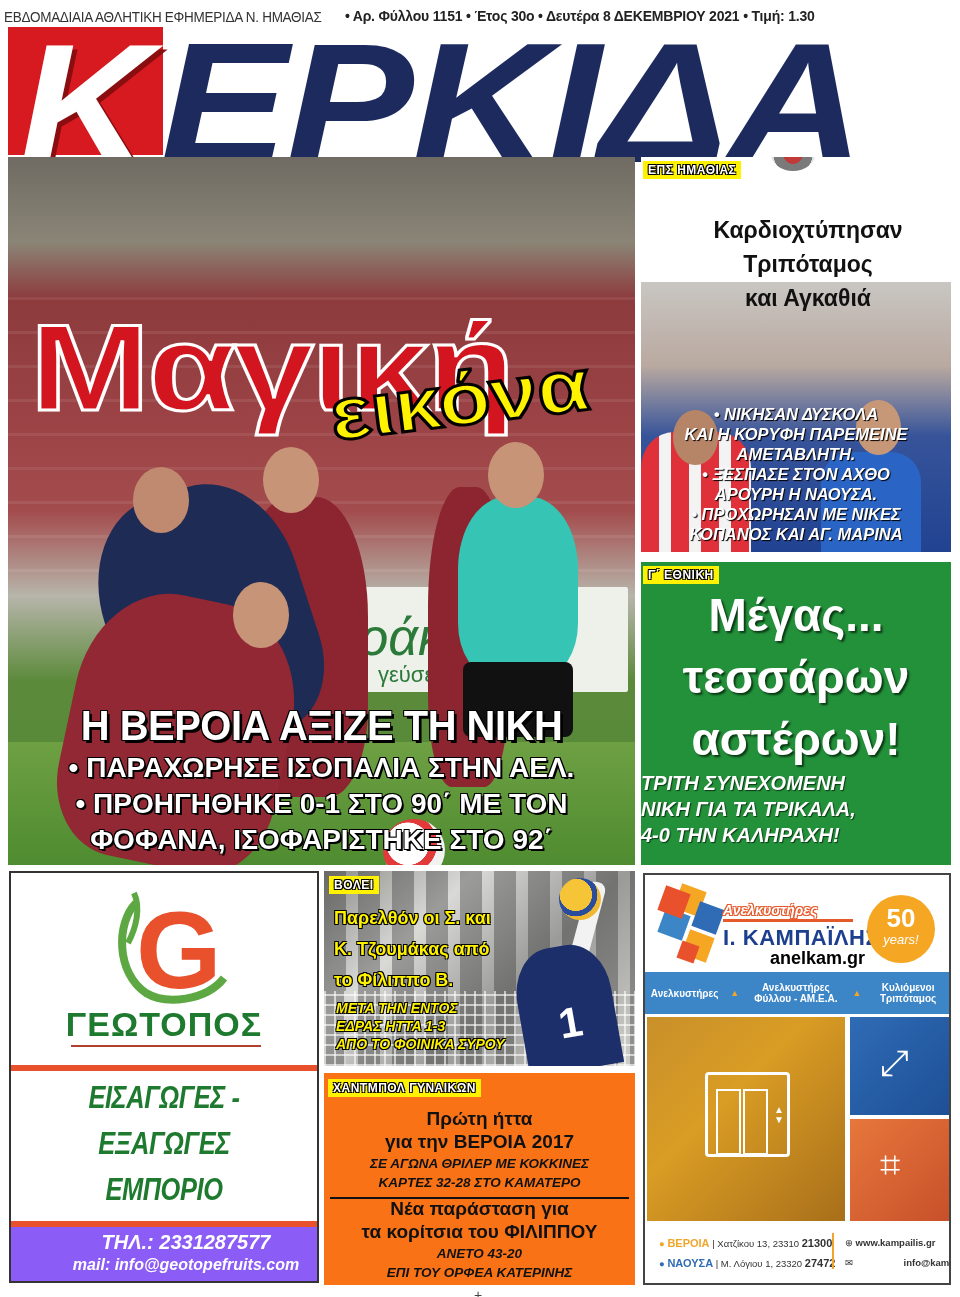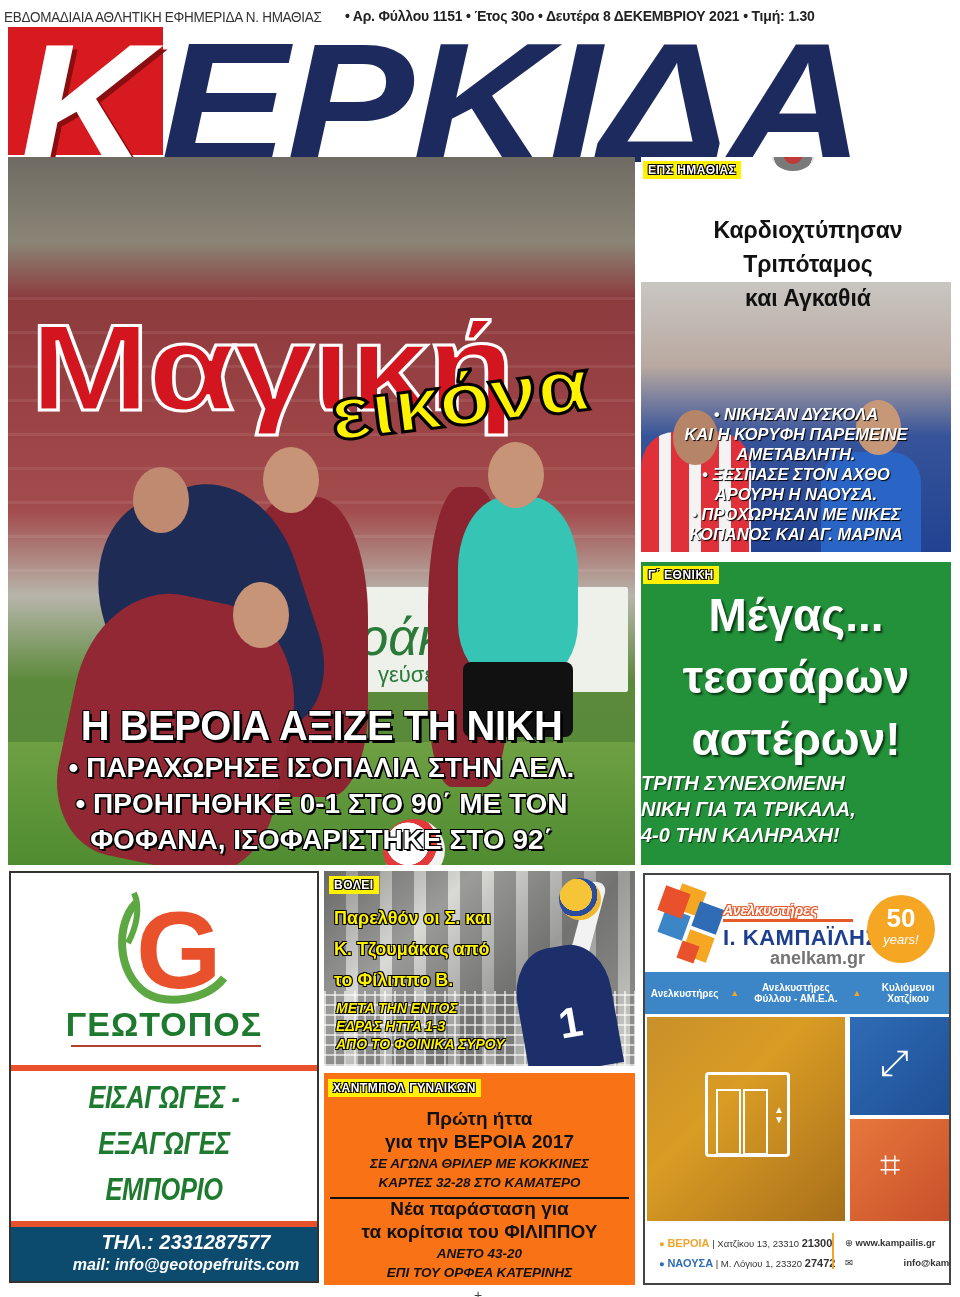--- a/index.html
+++ b/index.html
@@ -114,21 +114,21 @@
   
   .geo-ad { position: absolute; left: 9px; top: 871px; width: 310px; height: 412px; border: 2px solid #333; background: #ffffff; overflow: hidden; }
   .geo-logo-g {
     position: absolute; left: 95px; top: 10px; width: 130px; height: 130px;
   }
   .geo-name { position: absolute; left: 0; top: 132px; width: 100%; text-align: center; font-size: 34px; font-weight: 900; color: #1e7a2e; letter-spacing: 1px; }
   .geo-line { position: absolute; left: 60px; top: 172px; width: 190px; height: 2px; background: #b04030; }
   .geo-orange1 { position: absolute; left: 0; top: 192px; width: 100%; height: 6px; background: #e8512b; }
   .geo-text { position: absolute; left: 0; top: 202px; width: 100%; text-align: center; font-size: 31px; font-weight: bold; font-style: italic; color: #1e7a2e; line-height: 46px; transform: scaleX(0.82); letter-spacing: -0.5px; }
   .geo-orange2 { position: absolute; left: 0; top: 348px; width: 100%; height: 6px; background: #e8512b; }
-  .geo-footer { position: absolute; left: 0; top: 354px; width: 100%; height: 56px; background: #0c4a6e; text-align: center; color: #ffffff; font-weight: bold; font-style: italic; padding-left: 44px; }
+  .geo-footer { position: absolute; left: 0; top: 354px; width: 100%; height: 56px; background: #8b5cf6; text-align: center; color: #ffffff; font-weight: bold; font-style: italic; padding-left: 44px; }
   .geo-footer .tel { font-size: 20px; line-height: 26px; padding-top: 2px; }
   .geo-footer .mail { font-size: 16px; line-height: 20px; }
 
   
   .volley-box { position: absolute; left: 324px; top: 871px; width: 311px; height: 195px; overflow: hidden;
     background: linear-gradient(135deg, #8b8b89 0%, #d9d9d6 30%, #9a9a98 60%, #cfcfcc 100%); }
   .volley-windows { position: absolute; left: 0; top: 0; width: 100%; height: 100%;
     background: repeating-linear-gradient(90deg, rgba(40,40,40,0.35) 0 22px, rgba(0,0,0,0) 22px 34px); }
   .volley-net { position: absolute; left: 0; top: 120px; width: 100%; height: 75px;
     background: repeating-linear-gradient(90deg, rgba(255,255,255,0.6) 0 2px, rgba(0,0,0,0) 2px 10px), repeating-linear-gradient(0deg, rgba(255,255,255,0.6) 0 2px, rgba(0,0,0,0) 2px 10px); }
@@ -145,21 +145,21 @@
   .hand-sub { position: absolute; left: 0; width: 100%; text-align: center; font-size: 13.5px; font-weight: bold; font-style: italic; color: #111; line-height: 19px; }
   .hand-divider { position: absolute; left: 6px; top: 124px; width: 299px; height: 2px; background: #111; }
 
   
   .kamp-ad { position: absolute; left: 643px; top: 873px; width: 308px; height: 412px; border: 2px solid #444; background: #fff; overflow: hidden; }
   .kamp-cubes { position: absolute; left: 10px; top: 10px; width: 75px; height: 80px; }
   .cube { position: absolute; width: 26px; height: 26px; transform: rotate(20deg); }
   .kamp-brand-small { position: absolute; left: 78px; top: 27px; font-size: 14px; color: #ffffff; font-style: italic; font-weight: bold; text-shadow: 1px 1px 0 #e55a2b, -1px -1px 0 #e55a2b, 1px -1px 0 #e55a2b, -1px 1px 0 #e55a2b; }
   .kamp-brand-line { position: absolute; left: 78px; top: 44px; width: 130px; height: 3px; background: #e55a2b; }
   .kamp-name { position: absolute; left: 78px; top: 50px; font-size: 22px; font-weight: bold; color: #1c3f8f; letter-spacing: 0.5px; }
-  .kamp-url { position: absolute; left: 125px; top: 73px; font-size: 18px; font-weight: bold; color: #737373; }
+  .kamp-url { position: absolute; left: 125px; top: 73px; font-size: 18px; font-weight: bold; color: #000000; }
   .kamp-50 { position: absolute; left: 222px; top: 20px; width: 68px; height: 68px; border-radius: 50%; background: #f5a623; color: #fff; text-align: center; }
   .kamp-50 .n { font-size: 26px; font-weight: bold; line-height: 30px; padding-top: 8px; }
   .kamp-50 .y { font-size: 13px; font-style: italic; line-height: 14px; }
   .kamp-band { position: absolute; left: 0; top: 97px; width: 100%; height: 42px; background: #3c86c8; display: flex; align-items: center; justify-content: space-around; color: #fff; font-size: 10px; font-weight: bold; text-align: center; }
   .kamp-band .tri { color: #f5a623; font-size: 9px; }
   .kamp-photo-main { position: absolute; left: 2px; top: 142px; width: 198px; height: 204px; background: linear-gradient(135deg, #c9902a 0%, #d99c24 40%, #a86f1a 100%); }
   .kamp-elev-icon { position: absolute; left: 58px; top: 55px; width: 85px; height: 85px; border: 3px solid #fff; border-radius: 4px; }
   .kamp-elev-icon .door { position: absolute; top: 14px; width: 25px; height: 66px; border: 2px solid #fff; }
   .kamp-photo-tr { position: absolute; left: 205px; top: 142px; width: 100px; height: 98px; background: linear-gradient(135deg, #2f6cb5, #1d4f96); }
   .kamp-photo-br { position: absolute; left: 205px; top: 244px; width: 100px; height: 102px; background: linear-gradient(135deg, #e7773c, #c8502a); }
@@ -331,21 +331,21 @@
   <div class="kamp-url">anelkam.gr</div>
   <div class="kamp-50">
     <div class="n">50</div>
     <div class="y">years!</div>
   </div>
   <div class="kamp-band">
     <span>Ανελκυστήρες</span>
     <span class="tri">▲</span>
     <span style="width:90px;">Ανελκυστήρες Φύλλου - ΑΜ.Ε.Α.</span>
     <span class="tri">▲</span>
-    <span style="width:70px;">Κυλιόμενοι Χατζίκου</span>
+    <span style="width:70px;">Κυλιόμενοι Τριπόταμος</span>
   </div>
   <div class="kamp-photo-main">
     <div class="kamp-elev-icon">
       <div class="door" style="left:8px;"></div>
       <div class="door" style="left:35px;"></div>
       <div style="position:absolute;left:66px;top:30px;color:#fff;font-size:10px;line-height:10px;">▲<br>▼</div>
     </div>
   </div>
   <div class="kamp-photo-tr">
     <span class="kamp-icon-glyph">⤢</span>

